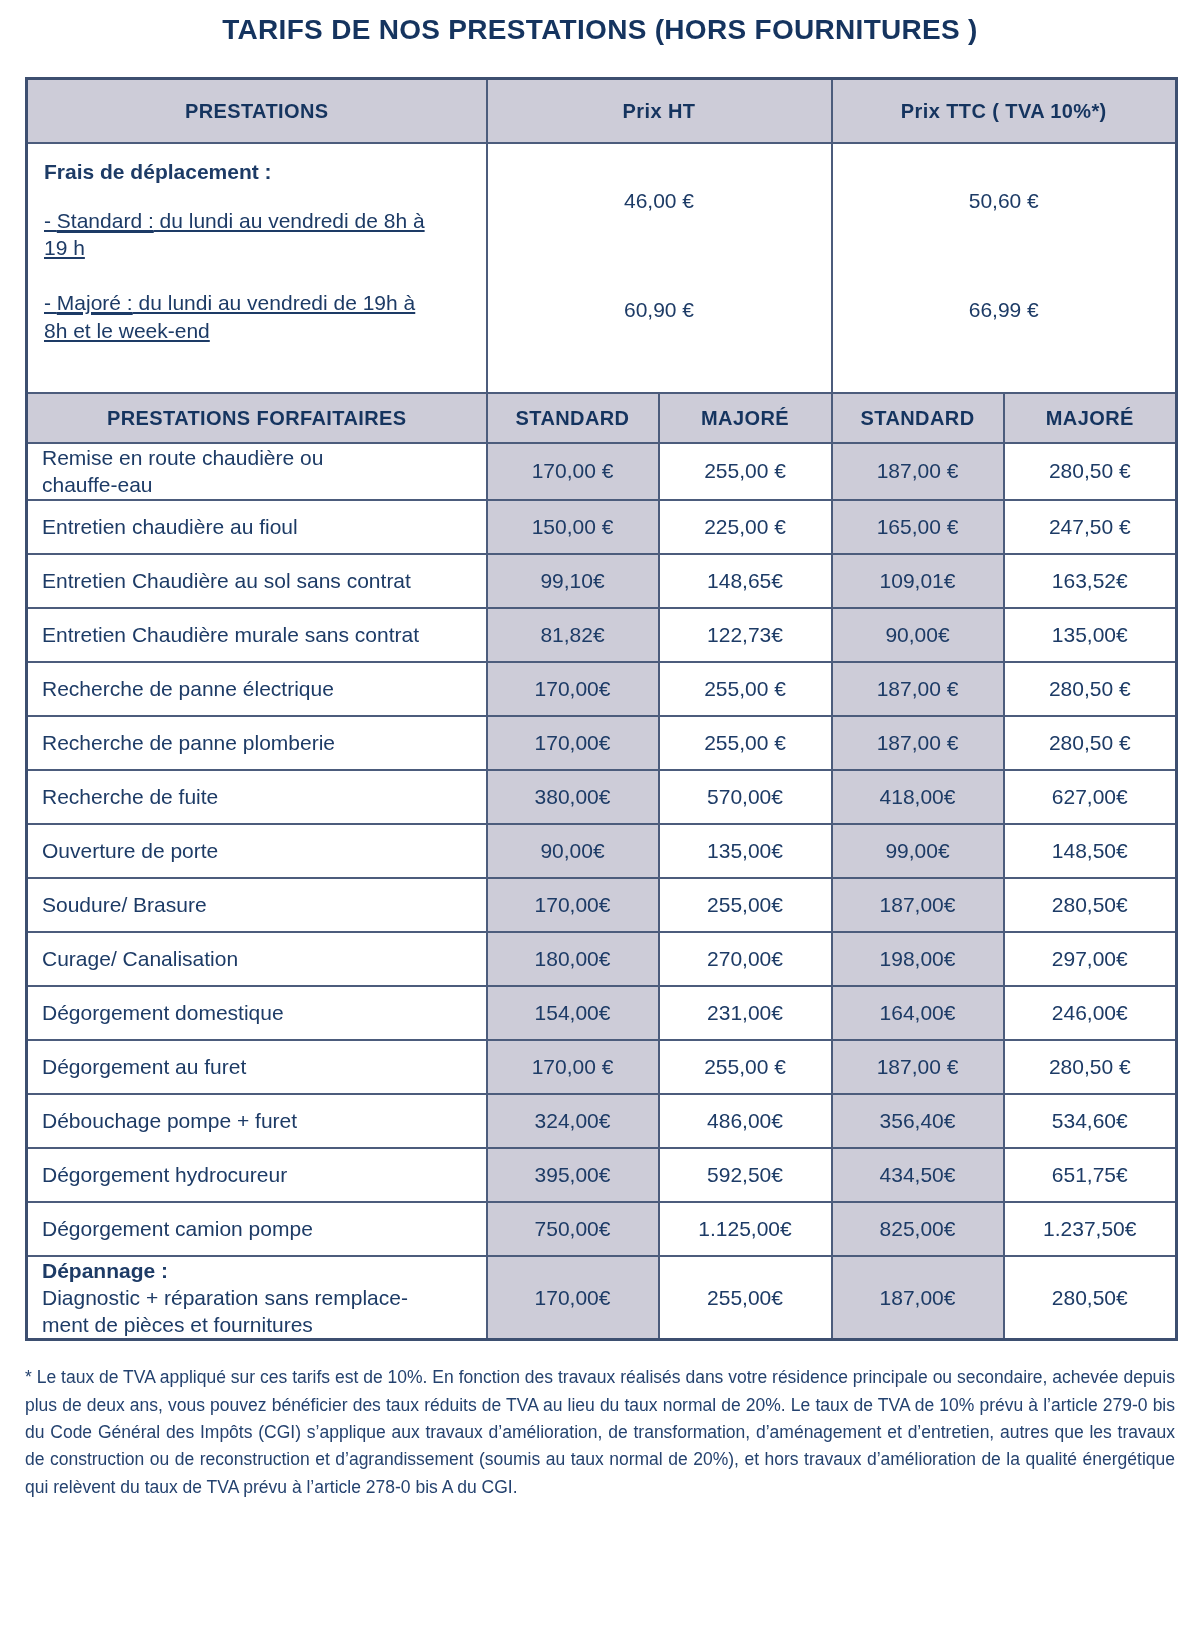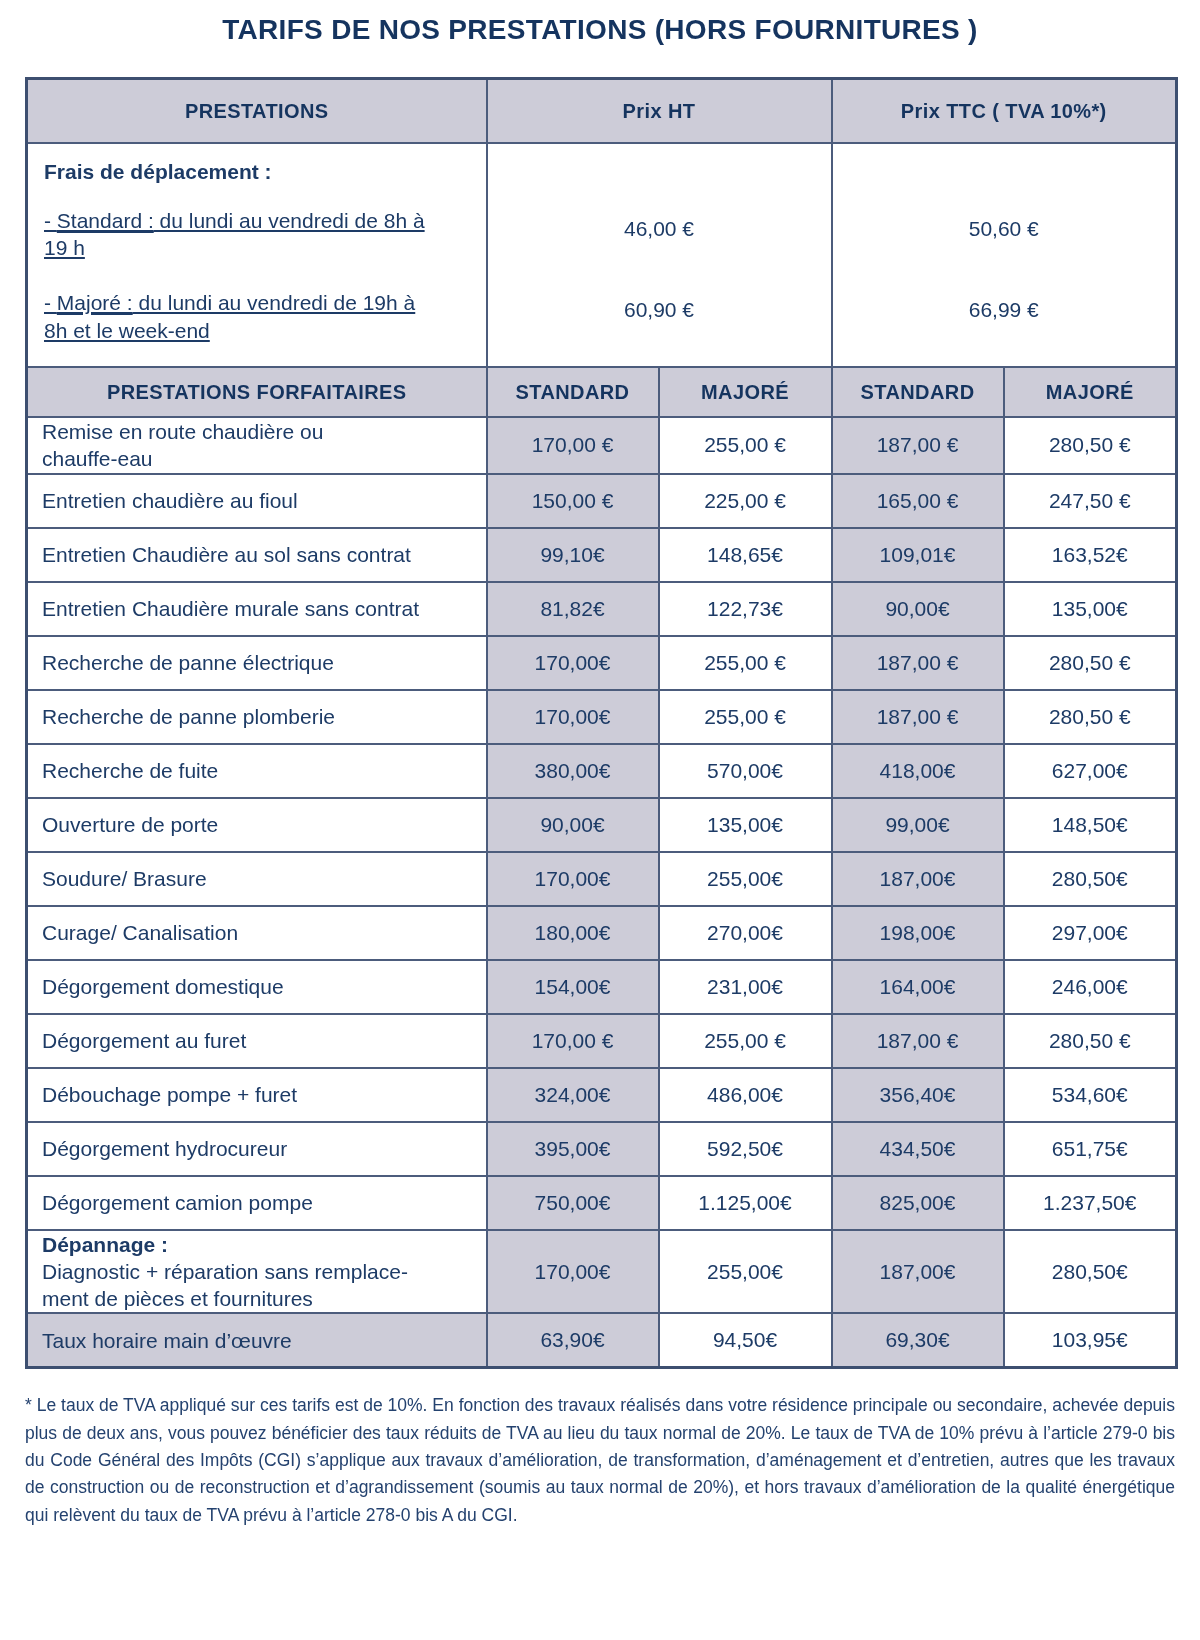--- a/index.html
+++ b/index.html
@@ -56,21 +56,21 @@
   }
   td.num{
     text-align:center;
     font-size:21px;
     padding:4px 2px;
   }
   .shade{background:var(--shade);}
   tbody tr > td{height:44px;}
   td.label .b{font-weight:bold;}
   
-  tr.frais-row{height:224px;}
+  tr.frais-row{height:250px;}
   td.frais-label{
     vertical-align:top;
     padding:14px 16px;
     font-size:21px;
     line-height:1.32;
   }
   .frais-heading{margin:0;font-weight:bold;}
   .frais-item{margin:0;max-width:392px;text-decoration:underline;}
   .frais-item-1{margin-top:21px;}
   .frais-item-2{margin-top:27px;}
@@ -80,21 +80,21 @@
     vertical-align:top;
     padding:0;
   }
   .fp{
     position:absolute;
     left:0;right:0;
     text-align:center;
     font-size:21px;
     line-height:28px;
   }
-  .fp1{top:71px;}
+  .fp1{top:43px;}
   .fp2{top:152px;}
   
   .footnote{
     margin:23px 25px 0 25px;
     font-size:17.5px;
     line-height:1.56;
     text-align:justify;
     color:#24426f;
   }
 </style>
@@ -285,25 +285,16 @@
     <td class="label">
           <div class="b">Dépannage :</div>
           <div>Diagnostic + réparation sans remplace-</div>
           <div>ment de pièces et fournitures</div>
         </td>
     <td class="num shade">170,00€</td>
     <td class="num">255,00€</td>
     <td class="num shade">187,00€</td>
     <td class="num">280,50€</td>
   </tr>
-      <tr>
-    <td class="label shade">
-          <div>Taux horaire main d’œuvre</div>
-        </td>
-    <td class="num shade">63,90€</td>
-    <td class="num">94,50€</td>
-    <td class="num shade">69,30€</td>
-    <td class="num">103,95€</td>
-  </tr>
     </tbody>
 </table>
 
 <p class="footnote">* Le taux de TVA appliqué sur ces tarifs est de 10%. En fonction des travaux réalisés dans votre résidence principale ou secondaire, achevée depuis plus de deux ans, vous pouvez bénéficier des taux réduits de TVA au lieu du taux normal de 20%. Le taux de TVA de 10% prévu à l’article 279-0 bis du Code Général des Impôts (CGI) s’applique aux travaux d’amélioration, de transformation, d’aménagement et d’entretien, autres que les travaux de construction ou de reconstruction et d’agrandissement (soumis au taux normal de 20%), et hors travaux d’amélioration de la qualité énergétique qui relèvent du taux de TVA prévu à l’article 278-0 bis A du CGI.</p>
 
 </body></html>

